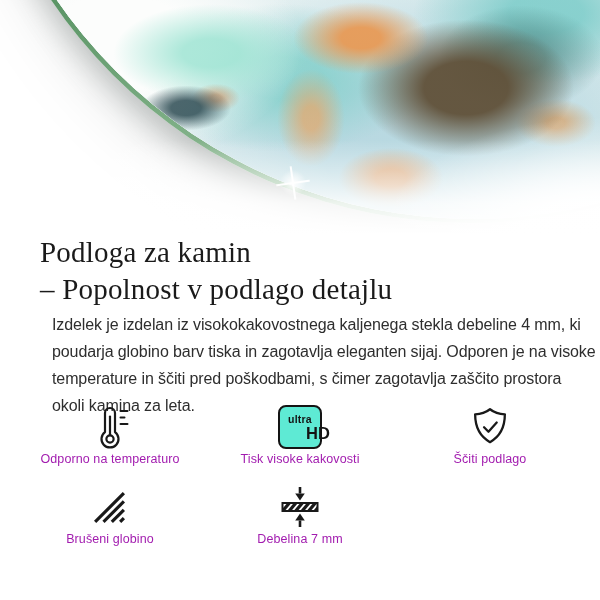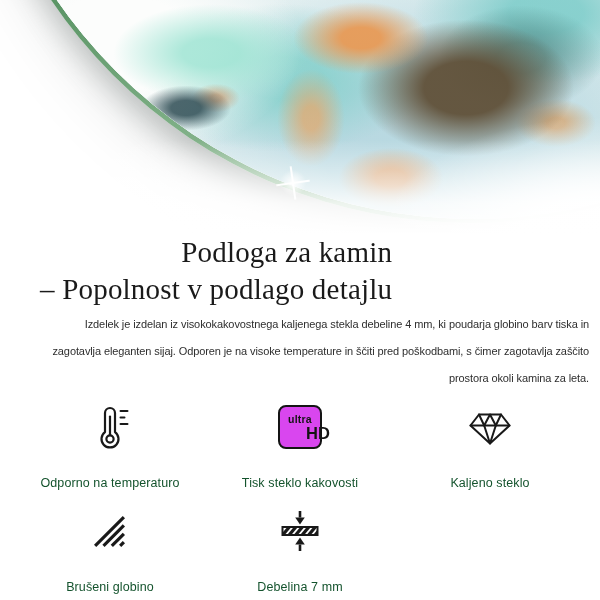--- a/index.html
+++ b/index.html
@@ -1,21 +1,20 @@
 <!DOCTYPE html>
 <html lang="sl"><head>
 <meta charset="utf-8">
 <style>
   html,body { margin:0; padding:0; background:#ffffff; }
   #canvas {
     position:relative; width:600px; height:600px; overflow:hidden;
     background:#ffffff;
     font-family:"Liberation Sans", sans-serif;
     color:#1e1e1e;
-    text-align:right;
   }
 
   
   .hero { position:absolute; left:0; top:0; width:600px; height:242px; overflow:hidden; }
 
   .glass-edge {
     position:absolute; left:-35px; top:-787px; width:1010px; height:1010px;
     border-radius:50%;
     background:linear-gradient(165deg,#6f9e74 5%,#bcd9bd 32%,#4c8a58 58%,#8fbb95 82%,#5d9a69 100%);
     box-shadow:0 14px 26px rgba(90,100,95,.30), 0 30px 55px rgba(120,130,125,.18);
@@ -61,39 +60,39 @@
   .sparkle::before { left:0; top:15.8px; width:34px; height:2.4px; }
   .sparkle::after  { left:15.8px; top:0; width:2.4px; height:34px; }
 
   
   .title {
     position:absolute; left:40px; top:234px;
     font-family:"Liberation Serif", serif; font-weight:400;
     font-size:29px; line-height:37px; color:#1a1a1a; letter-spacing:.2px;
   }
   .desc {
-    position:absolute; left:44px; top:311px; width:545px;
-    font-size:11px; line-height:27px; color:#2e2e2e; letter-spacing:-.1px;
+    position:absolute; left:52px; top:311px; width:545px;
+    font-size:16px; line-height:27px; color:#2e2e2e; letter-spacing:-.1px;
     hyphens:manual;
   }
 
   
   .features {
     position:absolute; left:15px; top:402px; width:570px;
     display:grid; grid-template-columns:repeat(3,190px); row-gap:16px;
   }
   .feature { display:flex; flex-direction:column; align-items:center; }
   .icon-box { height:50px; display:flex; align-items:center; justify-content:center; }
-  .feature-label { margin-top:24px; font-size:12.5px; color:#14532d; letter-spacing:.1px; white-space:nowrap; }
+  .feature-label { margin-top:0; font-size:12.5px; color:#a21caf; letter-spacing:.1px; white-space:nowrap; }
 
   .uhd-badge {
     width:44px; height:44px; box-sizing:border-box;
     border:2.6px solid #141414; border-radius:8px;
     display:flex; flex-direction:column; align-items:center; justify-content:center;
-    color:#141414; background:#d946ef;
+    color:#141414; background:#5eead4;
   }
   .uhd-top { font-size:10.5px; font-weight:700; line-height:11px; letter-spacing:.2px; }
   .uhd-bottom { font-size:16.5px; font-weight:800; line-height:16px; margin-top:0;margin-left:36px; }
 
   svg.fi { display:block; }
 </style>
 </head>
 <body>
 
 <div id="canvas">
@@ -133,35 +132,33 @@
       <div class="feature-label">Odporno na temperaturo</div>
     </div>
 
     <div class="feature">
       <div class="icon-box">
         <div class="uhd-badge">
           <span class="uhd-top">ultra</span>
           <span class="uhd-bottom">HD</span>
         </div>
       </div>
-      <div class="feature-label">Tisk steklo kakovosti</div>
+      <div class="feature-label">Tisk visoke kakovosti</div>
     </div>
-
 
     <div class="feature">
       <div class="icon-box">
-        <svg class="fi" width="48" height="48" viewBox="-24 -24 48 48" fill="none" stroke="#191919" stroke-width="2" stroke-linecap="round" stroke-linejoin="round">
-          <path d="M -11 -12.5 L 11 -12.5 L 19.5 -1.5 L 0 16.5 L -19.5 -1.5 Z"></path>
-          <path d="M -19.5 -1.5 L 19.5 -1.5"></path>
-          <path d="M -11 -12.5 L -5.8 -1.5 L 0 16.5 L 5.8 -1.5 L 11 -12.5"></path>
-          <path d="M -5.8 -1.5 L 0 -12.5 L 5.8 -1.5"></path>
+        <svg class="fi" width="46" height="46" viewBox="-24 -24 48 48" fill="none" stroke="#191919" stroke-width="2.4" stroke-linecap="round" stroke-linejoin="round">
+          <path d="M 0 -18.5 C 4.5 -15 10.5 -13.4 15.5 -13.2 C 15.5 -1.5 10.8 9.8 0 15.8 C -10.8 9.8 -15.5 -1.5 -15.5 -13.2 C -10.5 -13.4 -4.5 -15 0 -18.5 Z"></path>
+          <path d="M -6.2 0.3 L -1.6 4.9 L 7 -4.6"></path>
         </svg>
       </div>
-      <div class="feature-label">Kaljeno steklo</div>
+      <div class="feature-label">Ščiti podlago</div>
     </div>
+
 
     <div class="feature">
       <div class="icon-box">
         <svg class="fi" width="46" height="46" viewBox="-24 -24 48 48" fill="none" stroke="#191919" stroke-width="3.3" stroke-linecap="butt">
           <path d="M -15.5 15.5 L 14.5 -14.5"></path>
           <path d="M -6.8 15.5 L 14.5 -5.8"></path>
           <path d="M 1.9 15.5 L 14.5 2.9"></path>
           <path d="M 10.6 15.5 L 14.5 11.6"></path>
         </svg>
       </div>

